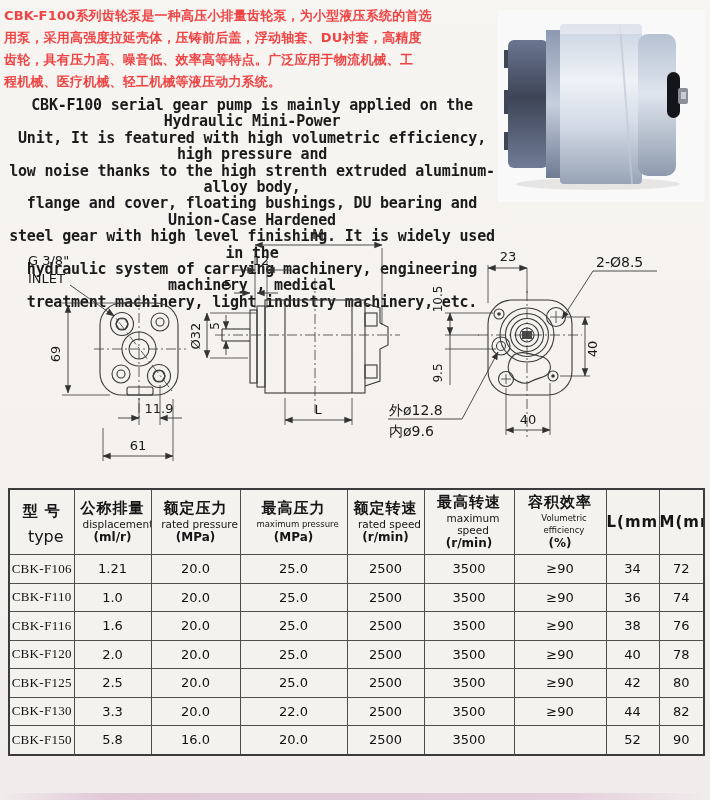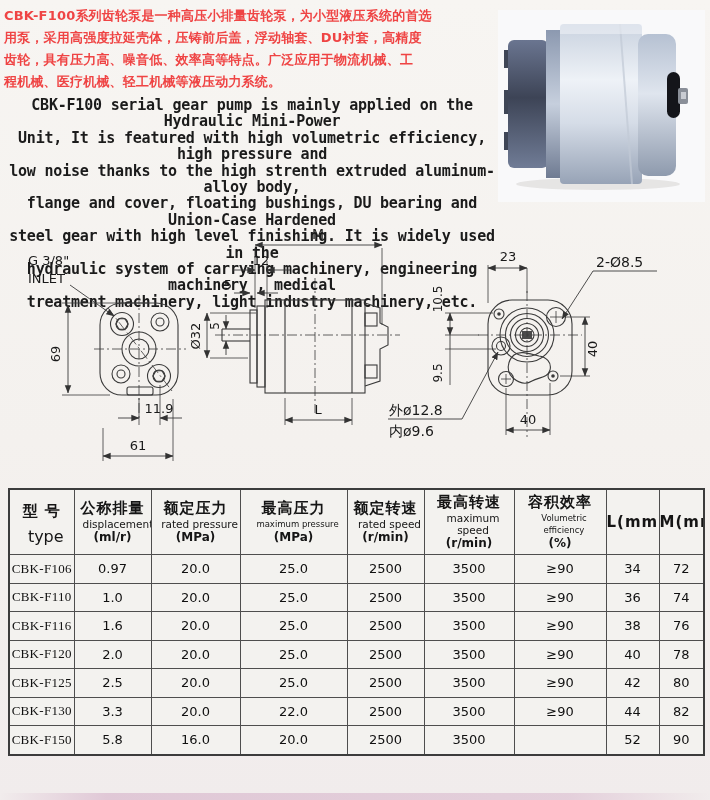--- a/index.html
+++ b/index.html
@@ -317,21 +317,21 @@
           <div class="h-cn">L(mm)</div>
         </th>
         <th>
           <div class="h-cn">M(mm)</div>
         </th>
       </tr>
     </thead>
   <tbody>
       <tr>
         <td class="cell-type">CBK-F106</td>
-        <td>0.97</td>
+        <td>1.21</td>
         <td>20.0</td>
         <td>25.0</td>
         <td>2500</td>
         <td>3500</td>
         <td>≥90</td>
         <td>34</td>
         <td>72</td>
       </tr>
       <tr>
         <td class="cell-type">CBK-F110</td>

